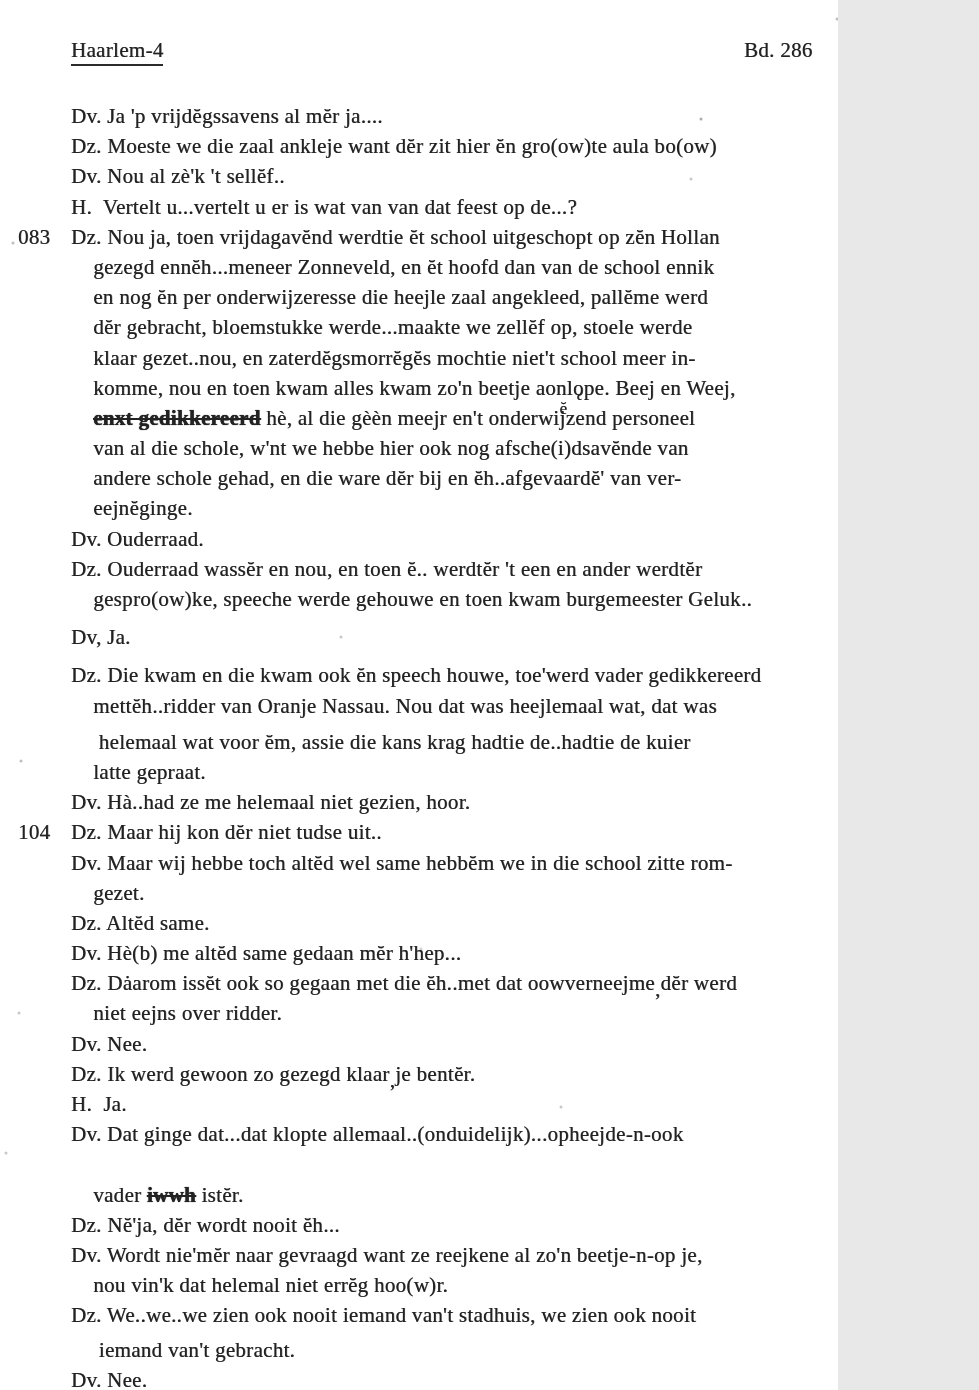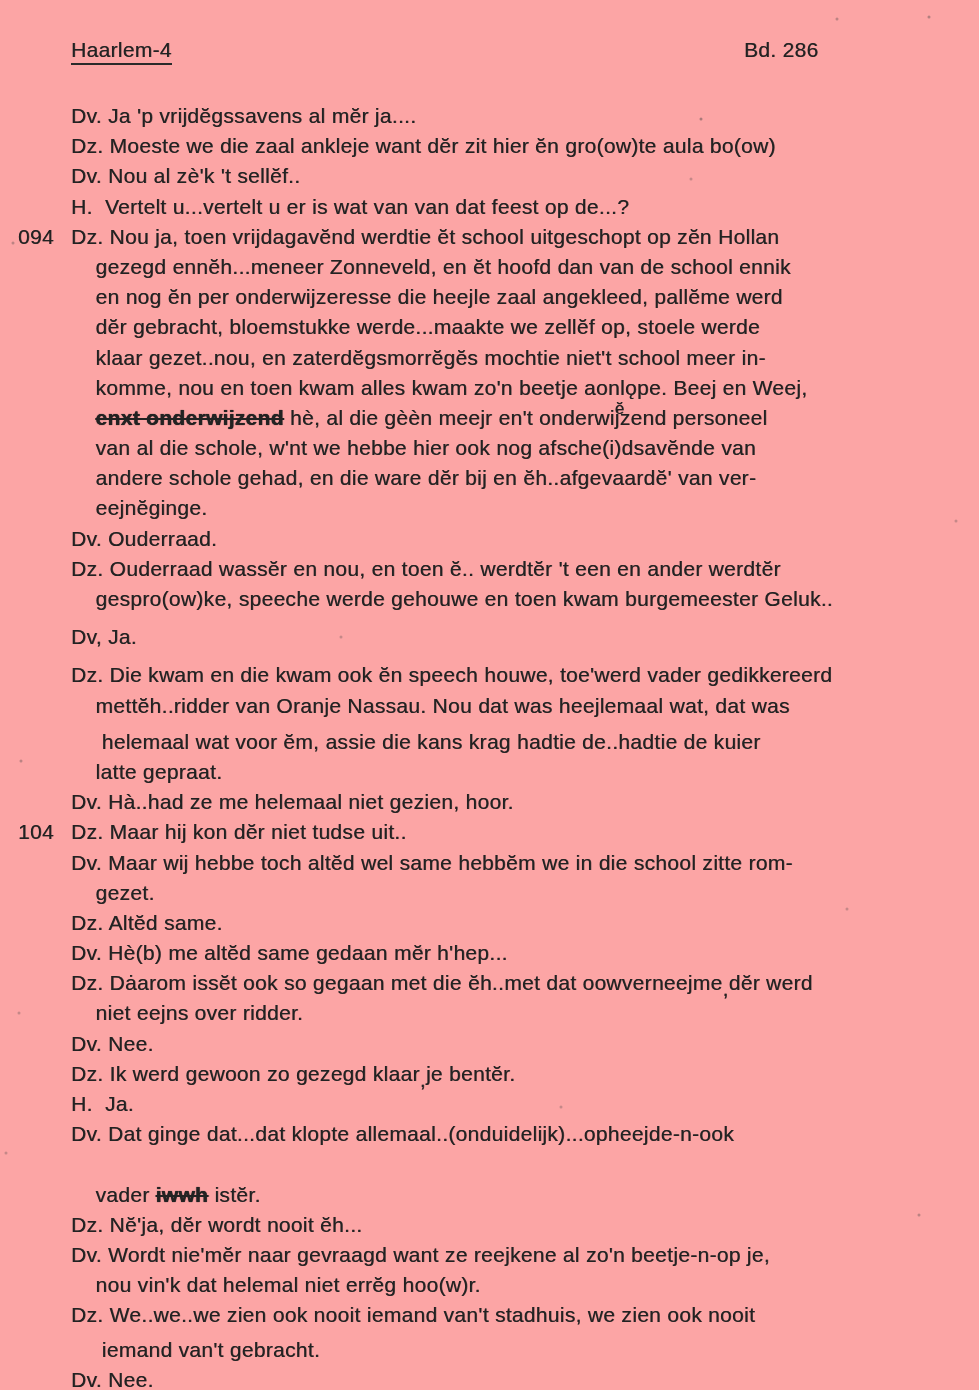--- a/index.html
+++ b/index.html
@@ -1,21 +1,21 @@
 <!DOCTYPE html>
 <html><head>
 <meta charset="utf-8">
 <style>
   html,body{margin:0;padding:0;background:#e8e8e8;}
   .page{
     position:relative;
-    width:979px;height:1390px;
-    background:#fca5a5;
+    width:838px;height:1390px;
+    background:#ffffff;
     overflow:hidden;
-    font-family:Liberation Sans, sans-serif;
+    font-family:Liberation Serif, serif;
     color:#222;
     text-shadow:0.5px 0 0 rgba(34,34,34,0.65);
   }
   .hdr-left{
     position:absolute;left:71px;top:38px;
     font-size:21px;letter-spacing:0.3px;
     border-bottom:2px solid #2a2a2a;padding-bottom:1px;
   }
   .hdr-right{
     position:absolute;left:744px;top:38px;
@@ -73,27 +73,27 @@
 
 <div class="page">
   <div class="specks"></div>
   <div class="hdr-left">Haarlem-4</div>
   <div class="hdr-right">Bd. 286</div>
   <div class="transcript" id="transcript">
       <div class="line"><span class="speaker">Dv. </span><span>Ja 'p vrijdĕgssavens al mĕr ja....</span></div>
       <div class="line"><span class="speaker">Dz. </span><span>Moeste we die zaal ankleje want dĕr zit hier ĕn gro(ow)te aula bo(ow)</span></div>
       <div class="line"><span class="speaker">Dv. </span><span>Nou al zè'k 't sellĕf..</span></div>
       <div class="line"><span class="speaker">H.  </span><span>Vertelt u...vertelt u er is wat van van dat feest op de...?</span></div>
-      <div class="line"><span class="num">094</span><span class="speaker">Dz. </span><span>Nou ja, toen vrijdagavĕnd werdtie ĕt school uitgeschopt op zĕn Hollan</span></div>
+      <div class="line"><span class="num">083</span><span class="speaker">Dz. </span><span>Nou ja, toen vrijdagavĕnd werdtie ĕt school uitgeschopt op zĕn Hollan</span></div>
       <div class="line"><span class="speaker">    </span><span>gezegd ennĕh...meneer Zonneveld, en ĕt hoofd dan van de school ennik</span></div>
       <div class="line"><span class="speaker">    </span><span>en nog ĕn per onderwijzeresse die heejle zaal angekleed, pallĕme werd</span></div>
       <div class="line"><span class="speaker">    </span><span>dĕr gebracht, bloemstukke werde...maakte we zellĕf op, stoele werde</span></div>
       <div class="line"><span class="speaker">    </span><span>klaar gezet..nou, en zaterdĕgsmorrĕgĕs mochtie niet't school meer in-</span></div>
       <div class="line"><span class="speaker">    </span><span>komme, nou en toen kwam alles kwam zo'n beetje aonlǫpe. Beej en Weej,</span></div>
-      <div class="line"><span class="speaker">    </span><span><span class="x">enxt onderwijzend</span> hè, al die gèèn meejr en't onderwi<span class="sup">ĕ</span>jzend personeel</span></div>
+      <div class="line"><span class="speaker">    </span><span><span class="x">enxt gedikkereerd</span> hè, al die gèèn meejr en't onderwi<span class="sup">ĕ</span>jzend personeel</span></div>
       <div class="line"><span class="speaker">    </span><span>van al die schole, w'nt we hebbe hier ook nog afsche(i)dsavĕnde van</span></div>
       <div class="line"><span class="speaker">    </span><span>andere schole gehad, en die ware dĕr bij en ĕh..afgevaardĕ' van ver-</span></div>
       <div class="line"><span class="speaker">    </span><span>eejnĕginge.</span></div>
       <div class="line"><span class="speaker">Dv. </span><span>Ouderraad.</span></div>
       <div class="line"><span class="speaker">Dz. </span><span>Ouderraad wassĕr en nou, en toen ĕ.. werdtĕr 't een en ander werdtĕr</span></div>
       <div class="line"><span class="speaker">    </span><span>gespro(ow)ke, speeche werde gehouwe en toen kwam burgemeester Geluk..</span></div>
       <div class="line" style="margin-top: 8px;"><span class="speaker">Dv, </span><span>Ja.</span></div>
       <div class="line" style="margin-top: 8px;"><span class="speaker">Dz. </span><span>Die kwam en die kwam ook ĕn speech houwe, toe'werd vader gedikkereerd</span></div>
       <div class="line"><span class="speaker">    </span><span>mettĕh..ridder van Oranje Nassau. Nou dat was heejlemaal wat, dat was</span></div>
       <div class="line" style="margin-top: 6px;"><span class="speaker">    </span><span> helemaal wat voor ĕm, assie die kans krag hadtie de..hadtie de kuier</span></div>

